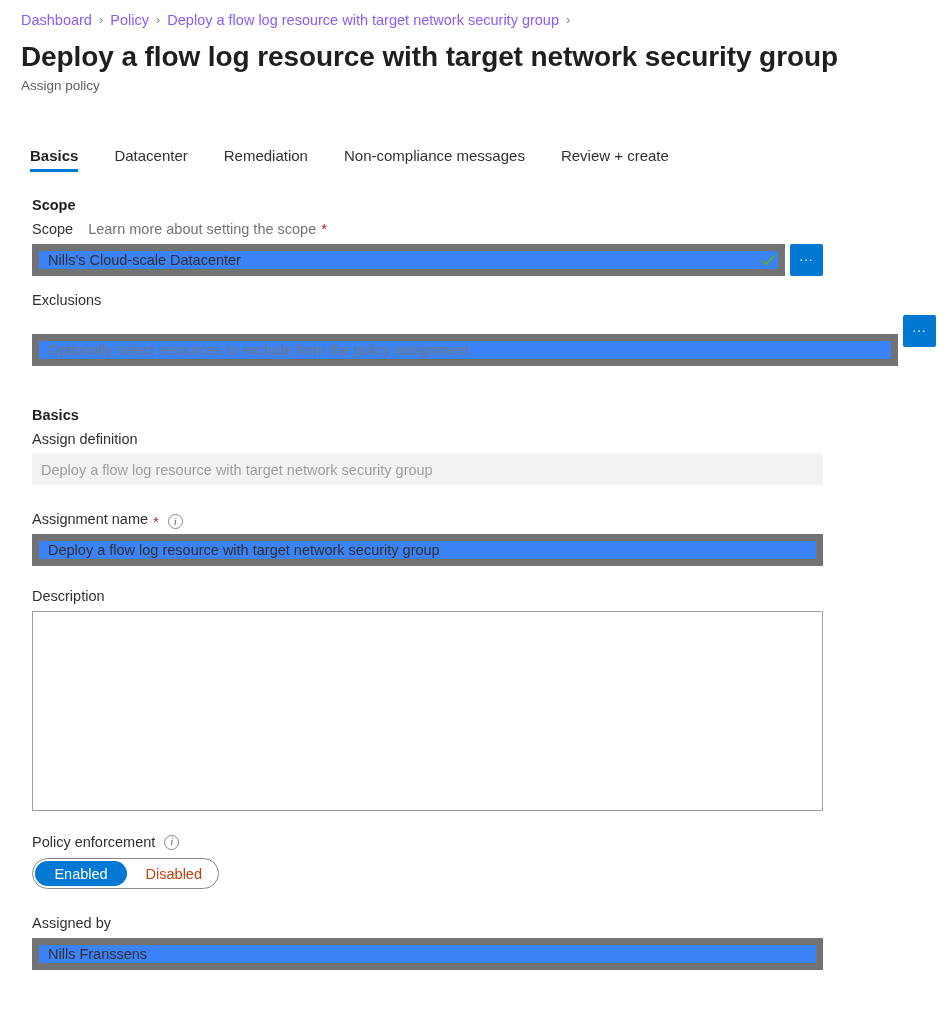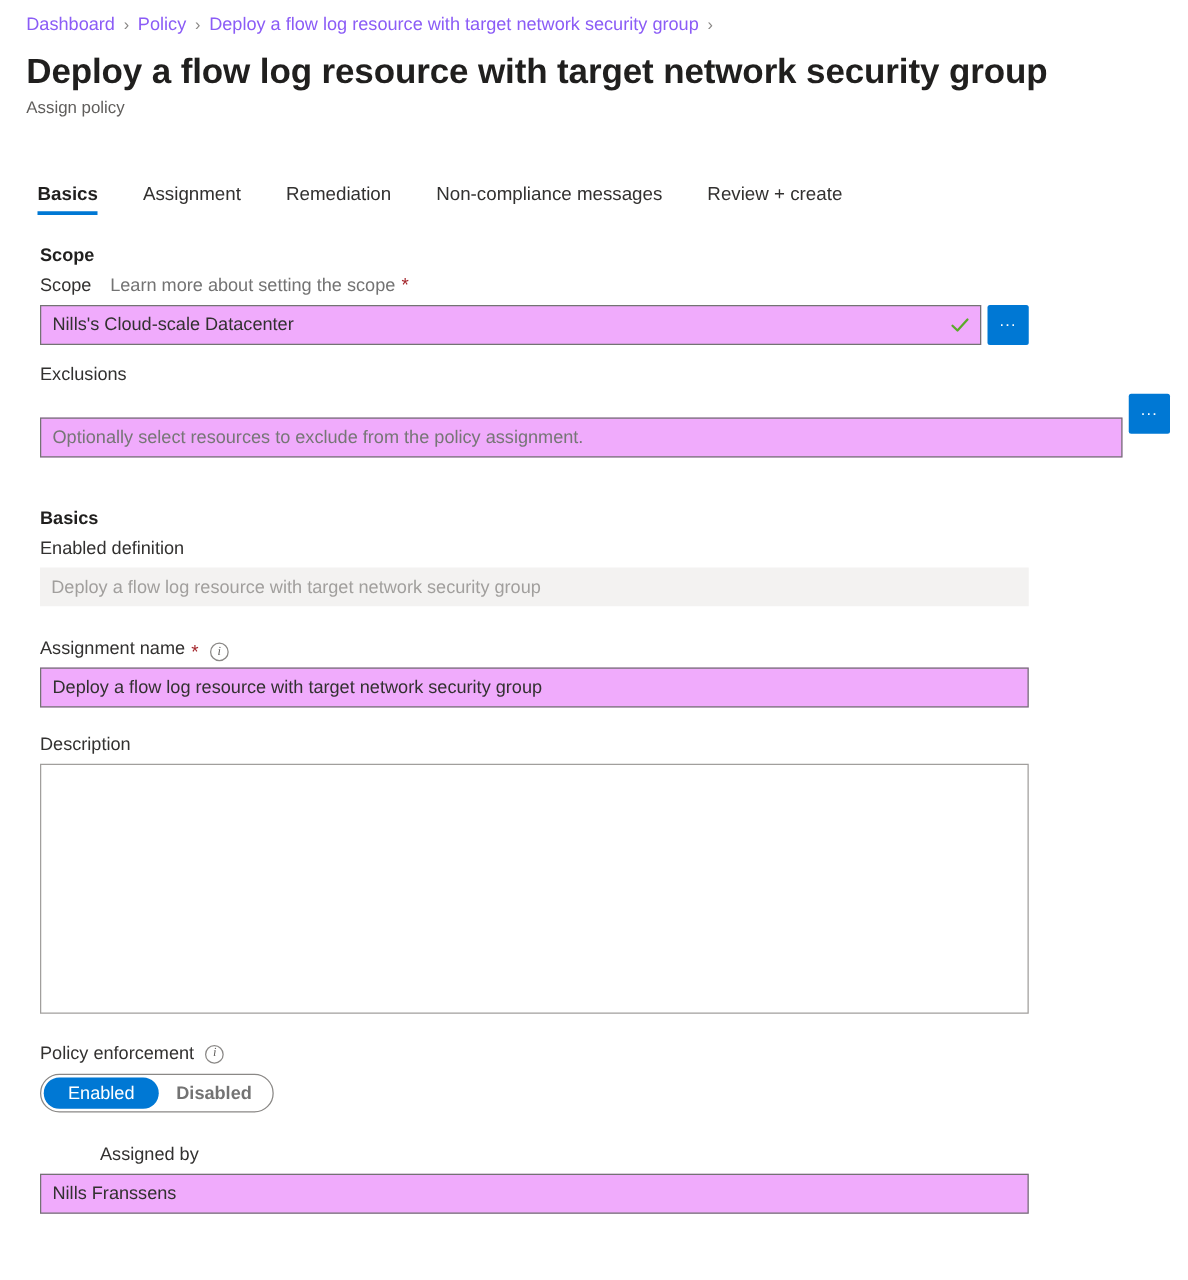--- a/index.html
+++ b/index.html
@@ -120,22 +120,22 @@
     color: #605e5c;
     margin-left: 9px;
     cursor: pointer;
     line-height: 1;
   }
 
   .row { display: flex; align-items: stretch; margin-top: 5px; }
 
   .txt {
     height: 32px;
-    border: 1px solid #737373;
-    background: #f0abfc;
+    border: 7px solid #737373;
+    background: #3b82f6;
     font-family: "Liberation Sans", sans-serif;
     font-size: 14.5px;
     color: #323130;
     padding: 0 9px;
     outline: none;
   }
   .txt::placeholder { color: #767676; }
 
   .w-scope { width: 866px; margin-top: 19px; }
   .w-full  { width: 791px; }
@@ -199,61 +199,62 @@
     display: inline-flex;
     align-items: center;
     border: 1px solid #8a8886;
     border-radius: 17px;
     height: 31px;
     padding: 2px;
     margin-top: 6px;
     background: #ffffff;
     width: 187px;
     cursor: pointer;
+    justify-content: space-between;
   }
   .toggle-opt {
     border-radius: 14px;
     height: 25px;
     display: flex;
     align-items: center;
     justify-content: center;
     font-size: 14.5px;
     padding: 0 14px;
     cursor: pointer;
     white-space: nowrap;
   }
   .toggle-opt.on {
     background: #0078d4;
     color: #ffffff;
     min-width: 92px;
   }
-  .toggle-opt.off { color: #737373; font-weight: bold; }
-
-  .mt-bottom { margin-top: 24px; margin-left: 48px; }
+  .toggle-opt.off { color: #c2410c; }
+
+  .mt-bottom { margin-top: 24px; }
 </style>
 </head>
 <body>
 
 <div class="breadcrumb">
   <span class="crumb">Dashboard</span>
   <span class="crumb-sep">›</span>
   <span class="crumb">Policy</span>
   <span class="crumb-sep">›</span>
   <span class="crumb">Deploy a flow log resource with target network security group</span>
   <span class="crumb-sep">›</span>
 </div>
 
 <div class="title-block">
   <div class="page-title">Deploy a flow log resource with target network security group</div>
   <div class="page-subtitle">Assign policy</div>
 </div>
 
 <div class="tabs">
   <div class="tab active">Basics</div>
-  <div class="tab">Assignment</div>
+  <div class="tab">Datacenter</div>
   <div class="tab">Remediation</div>
   <div class="tab">Non-compliance messages</div>
   <div class="tab">Review + create</div>
 </div>
 
 <div class="form">
 
   
   <div class="section-head">Scope</div>
 
@@ -279,21 +280,21 @@
 
   <div class="row">
     <input class="txt w-scope" type="text" placeholder="Optionally select resources to exclude from the policy assignment." style="">
     <button class="browse">...</button>
   </div>
 
   
   <div class="section-head" style="margin-top:39px;">Basics</div>
 
   <div class="field-label">
-    <span>Enabled definition</span>
+    <span>Assign definition</span>
   </div>
   <div class="readonly-box">Deploy a flow log resource with target network security group</div>
 
   <div class="field-label" style="margin-top:24px;align-items:flex-end;">
     <span>Assignment name</span>
     <span class="req">*</span>
     <span class="info-icon">i</span>
   </div>
   <div class="row">
     <input class="txt w-full" type="text" value="Deploy a flow log resource with target network security group" style="">

